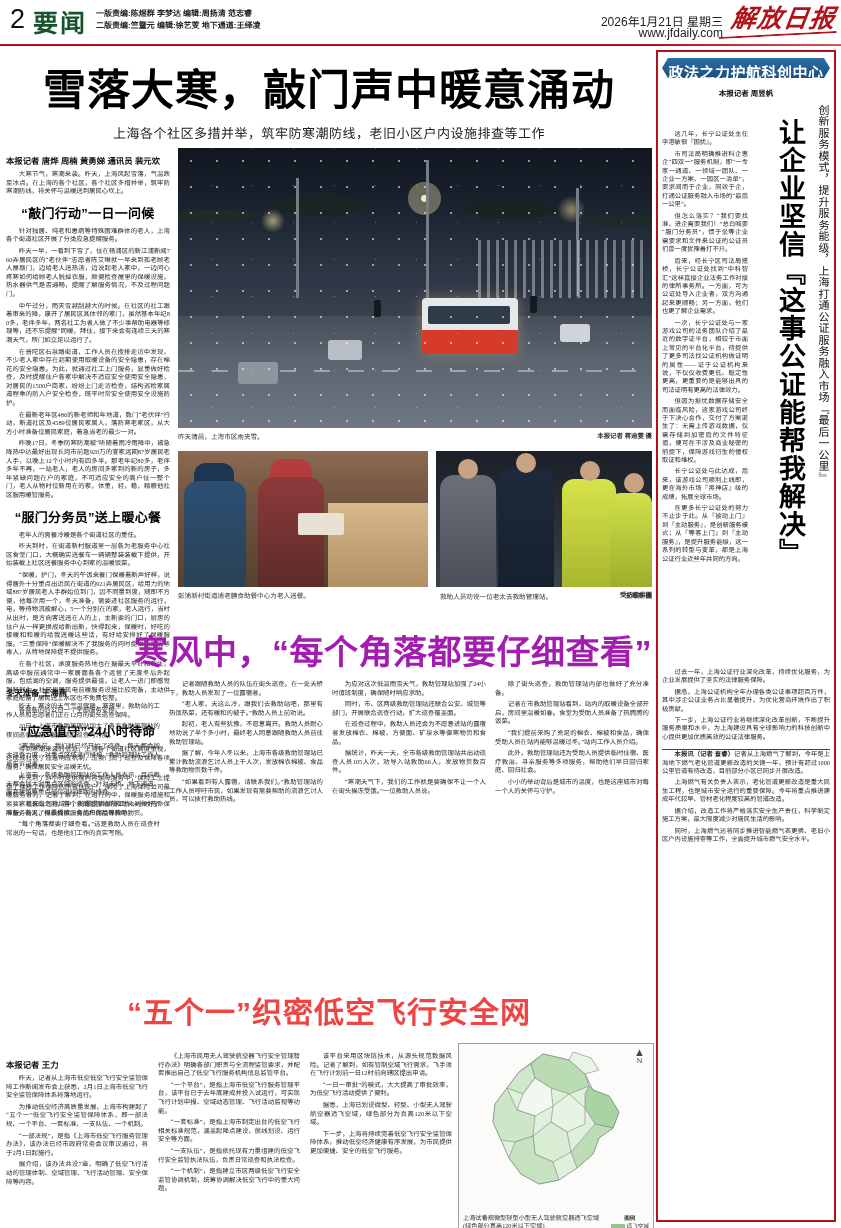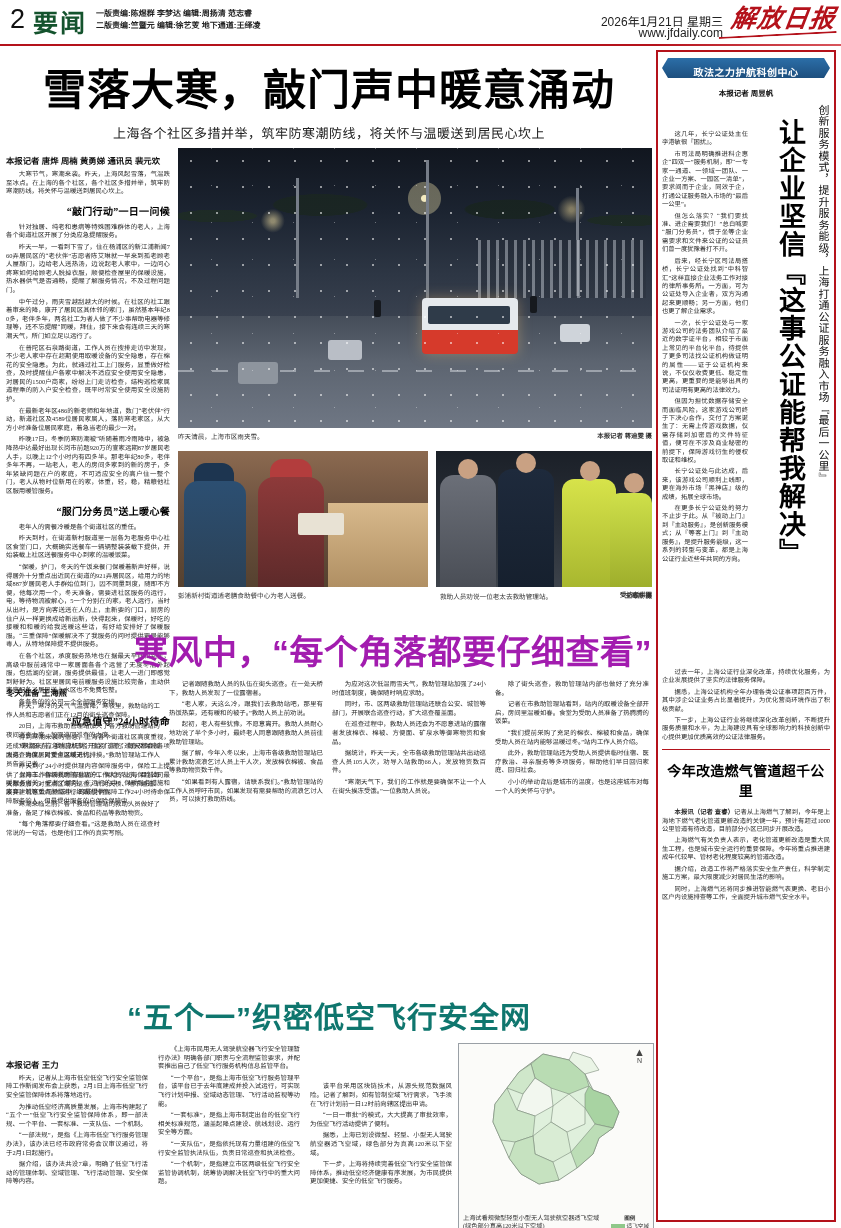--- a/index.html
+++ b/index.html
@@ -66,23 +66,23 @@
     font-family:"Liberation Serif",serif;
     font-size:13px;color:#222;text-align:center;
     margin-top:7px;letter-spacing:.5px;
   }
   .byline{
     font-family:"Liberation Sans","DejaVu Sans",sans-serif;
     font-size:8.4px;font-weight:700;color:#111;
     margin:6px 0 4px 0;
   }
   .subhead{
-    font-family:Liberation Serif, serif;
-    font-size:10px;font-weight:700;color:#000;
-    text-align:right;margin:7px 0 5px 0;letter-spacing:.3px;
+    font-family:Liberation Sans, sans-serif;
+    font-size:13px;font-weight:700;color:#000;
+    text-align:center;margin:7px 0 5px 0;letter-spacing:.3px;
   }
 
   .bodytext{
     font-family:"Liberation Serif","DejaVu Serif",serif;
     font-size:6.4px;line-height:8.6px;color:#262626;
     text-align:justify;text-indent:2em;
     margin:0 0 3px 0;
     word-break:break-all;
   }
 
@@ -224,24 +224,24 @@
   .cols4 > div{width:154px;}
 
   
   .story3{position:absolute;left:0;top:928px;width:646px;}
   .hl3-shoulder{
     font-family:"Liberation Serif",serif;font-size:11px;color:#222;
     text-align:center;
   }
   .hl3{
     font-family:"Liberation Sans","DejaVu Sans",sans-serif;
-    font-size:30px;font-weight:700;color:#0f766e;text-align:center;
-    margin-top:5px;letter-spacing:1px;
-  }
-  .cols3{display:flex;gap:10px;margin-top:8px;align-items:flex-end;}
+    font-size:30px;font-weight:700;color:#ef4444;text-align:center;
+    letter-spacing:1px;
+  }
+  .cols3{display:flex;gap:10px;margin-top:20px;}
   .cols3 > div{width:142px;}
 
   .mapbox{
     position:absolute;left:452px;top:55px;width:194px;height:189px;
     border:1px solid #9aa0a6;background:#fbfbf9;overflow:hidden;
   }
   .mapshape{
     position:absolute;left:14px;top:6px;width:166px;height:140px;
   }
   .mapcap{
@@ -268,21 +268,21 @@
   }
   .sb-banner .bg{
     position:absolute;left:0;top:0;width:168px;height:20px;
     background:linear-gradient(180deg,#2b6ea8 0%,#1d4f7e 100%);
     clip-path:polygon(6px 0,162px 0,168px 10px,162px 20px,6px 20px,0 10px);
   }
   .sb-banner .txt{
     position:absolute;left:0;top:0;width:168px;height:26px;
     display:flex;align-items:center;justify-content:center;
     font-family:"Liberation Sans","DejaVu Sans",sans-serif;
-    font-size:10px;font-weight:700;color:#fff;letter-spacing:.5px;
+    font-size:15px;font-weight:700;color:#fff;letter-spacing:.5px;
   }
   .sb-byline{
     font-family:"Liberation Sans",sans-serif;font-size:7.5px;font-weight:700;
     text-align:center;margin:9px 0 6px 0;color:#111;
   }
   .sb-vwrap{
     position:relative;width:168px;height:560px;margin-top:2px;
   }
   .v-shoulder{
     position:absolute;right:0;top:0;height:540px;
@@ -330,21 +330,21 @@
       <div>www.jfdaily.com</div>
     </div>
     <div class="mh-logo">解放日报</div>
     <div class="mh-swoosh"></div>
     <div class="mh-rule"></div>
   </div>
 
   <div class="main">
 
     <div class="hl-main">雪落大寒，敲门声中暖意涌动</div>
-    <div class="hl-sub">上海各个社区多措并举，筑牢防寒潮防线，将关怀与温暖送到居民心坎上</div>
+    <div class="hl-sub">上海各个社区多措并举，筑牢防寒潮防线，老旧小区户内设施排查等工作</div>
 
     <div class="topstory">
 
       <div class="col-left">
         <div class="byline">本报记者 唐烨 周楠 黄勇娣 通讯员 裴元欢</div>
         <p class="bodytext">大寒节气，寒潮来袭。昨天，上海风起雪落，气温跌至冰点。在上海的各个社区，各个社区多措并举，筑牢防寒潮防线，将关怀与温暖送到居民心坎上。</p>
 
         <div class="subhead">“敲门行动”一日一问候</div>
         <p class="bodytext">针对独居、纯老和患病等特殊困难群体的老人，上海各个街道社区开展了分类应急提醒服务。</p>
         <p class="bodytext">昨天一早，一看到下雪了，住在杨浦区的新江浦新闻760弄居民区的“老伙伴”志愿者陈艾琳就一早来到孤老顾老人屋敲门，边给老人送热汤，边说起老人家中，一边问心疼寒如何给顾老人脱掉衣服，顺便检查屋里的保暖设施，热水器供气是否通畅，提醒了解服务情况，不及过程问题门。</p>
@@ -534,21 +534,20 @@
       </div>
 
       <div style="width:168px;margin-top:4px;">
         <p class="sb-text">过去一年，上海公证行业深化改革，持续优化服务，为企业发展提供了坚实的法律服务保障。</p>
         <p class="sb-text">据悉，上海公证机构全年办理各类公证事项超百万件，其中涉企公证业务占比显著提升，为优化营商环境作出了积极贡献。</p>
         <p class="sb-text">下一步，上海公证行业将继续深化改革创新，不断提升服务质量和水平，为上海建设具有全球影响力的科技创新中心提供更加优质高效的公证法律服务。</p>
       </div>
 
       <div class="sb-divider"></div>
 
-      <div class="sb-hl2">今年改造燃气管道超千公里</div>
       <div style="width:168px;">
         <p class="sb-text noind"><span style="font-family:'Liberation Sans',sans-serif;font-weight:700;">本报讯（记者 查睿）</span><span>记者从上海燃气了解到，今年是上海地下燃气老化管道更新改造的关键一年，预计有超过1000公里管道有待改造，目前部分小区已同步开展改造。</span></p>
         <p class="sb-text">上海燃气有关负责人表示，老化管道更新改造是重大民生工程，也是城市安全运行的重要保障。今年将重点推进建成年代较早、管材老化程度较高的管道改造。</p>
         <p class="sb-text">据介绍，改造工作将严格落实安全生产责任，科学制定施工方案，最大限度减少对居民生活的影响。</p>
         <p class="sb-text">同时，上海燃气还将同步推进智能燃气表更换、老旧小区户内设施排查等工作，全面提升城市燃气安全水平。</p>
       </div>
 
     </div>
   </div>
 

